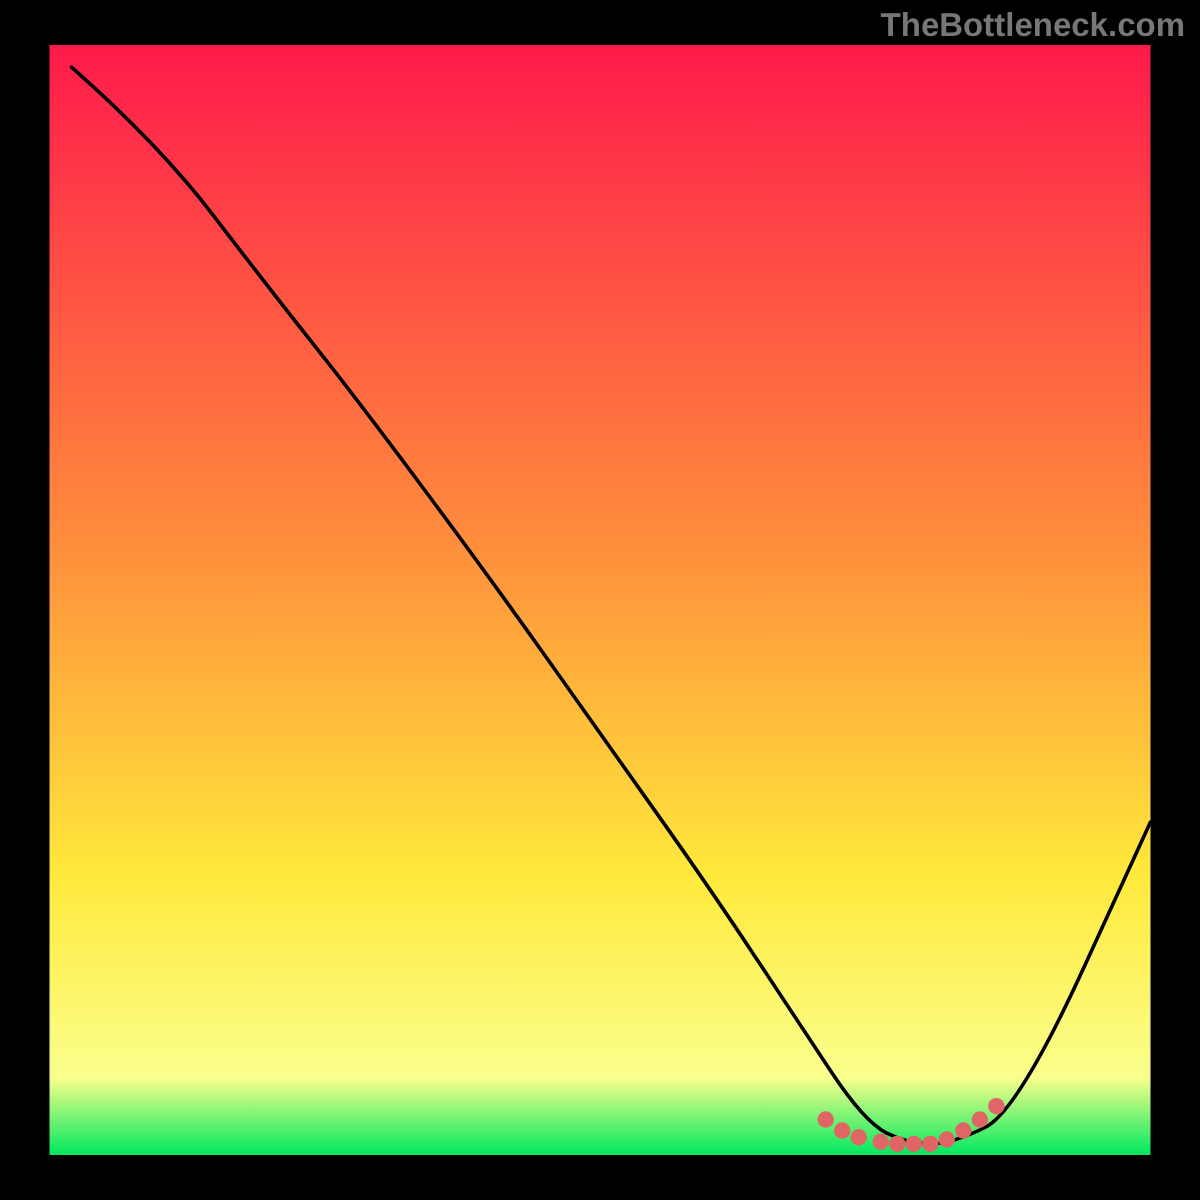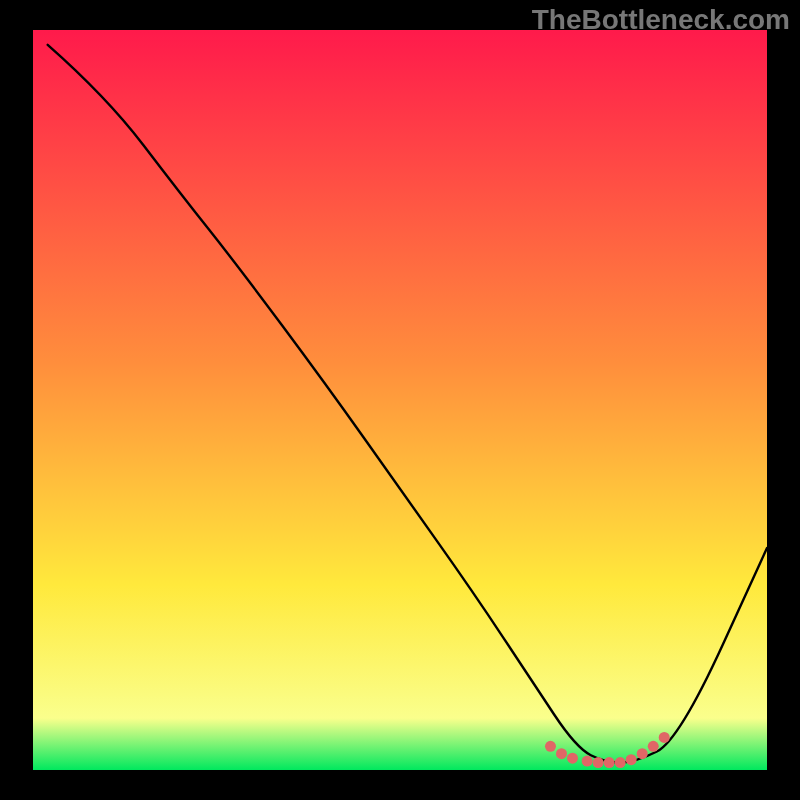--- a/index.html
+++ b/index.html
@@ -13,21 +13,21 @@
   .container {
     position: relative;
     width: 800px;
     height: 800px;
   }
   .attribution {
     position: absolute;
     top: 4px;
     right: 10px;
     font-family: Arial, Helvetica, sans-serif;
-    font-size: 28px;
+    font-size: 22px;
     font-weight: bold;
     color: #777777;
     z-index: 10;
   }
   svg {
     display: block;
   }
 </style>
 </head>
 <body>

